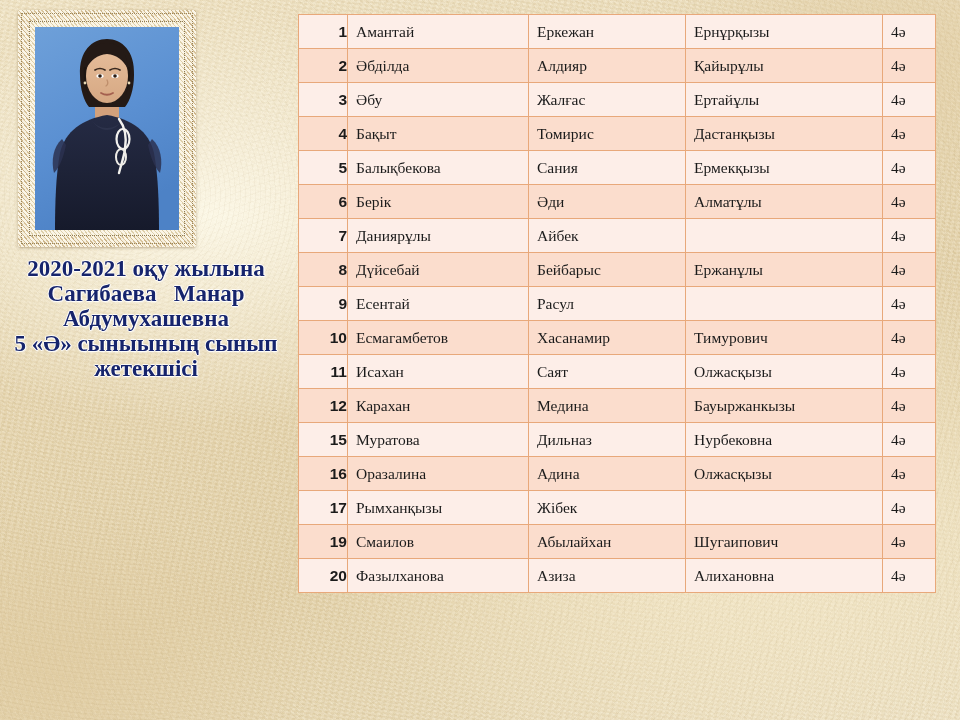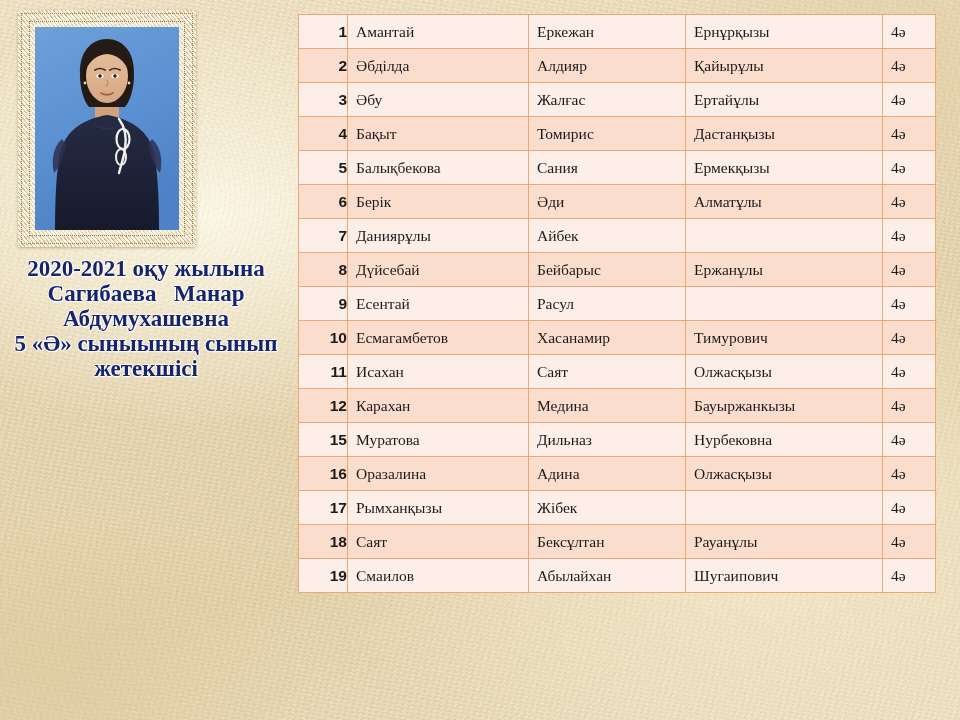--- a/index.html
+++ b/index.html
@@ -287,29 +287,29 @@
             <td class="c-grade">4ә</td>
           </tr>
           <tr>
             <td class="num">17</td>
             <td class="c-last">Рымханқызы</td>
             <td class="c-first">Жібек</td>
             <td class="c-patr"></td>
             <td class="c-grade">4ә</td>
           </tr>
           <tr>
-            <td class="num">18</td>
-            <td class="c-last">Саят</td>
-            <td class="c-first">Бексұлтан</td>
-            <td class="c-patr">Рауанұлы</td>
-            <td class="c-grade">4ә</td>
-          </tr>
-          <tr>
             <td class="num">19</td>
             <td class="c-last">Смаилов</td>
             <td class="c-first">Абылайхан</td>
             <td class="c-patr">Шугаипович</td>
             <td class="c-grade">4ә</td>
           </tr>
+          <tr>
+            <td class="num">20</td>
+            <td class="c-last">Фазылханова</td>
+            <td class="c-first">Азиза</td>
+            <td class="c-patr">Алихановна</td>
+            <td class="c-grade">4ә</td>
+          </tr>
         </tbody>
     </table>
   </div>
 </div>
 
 </body></html>

